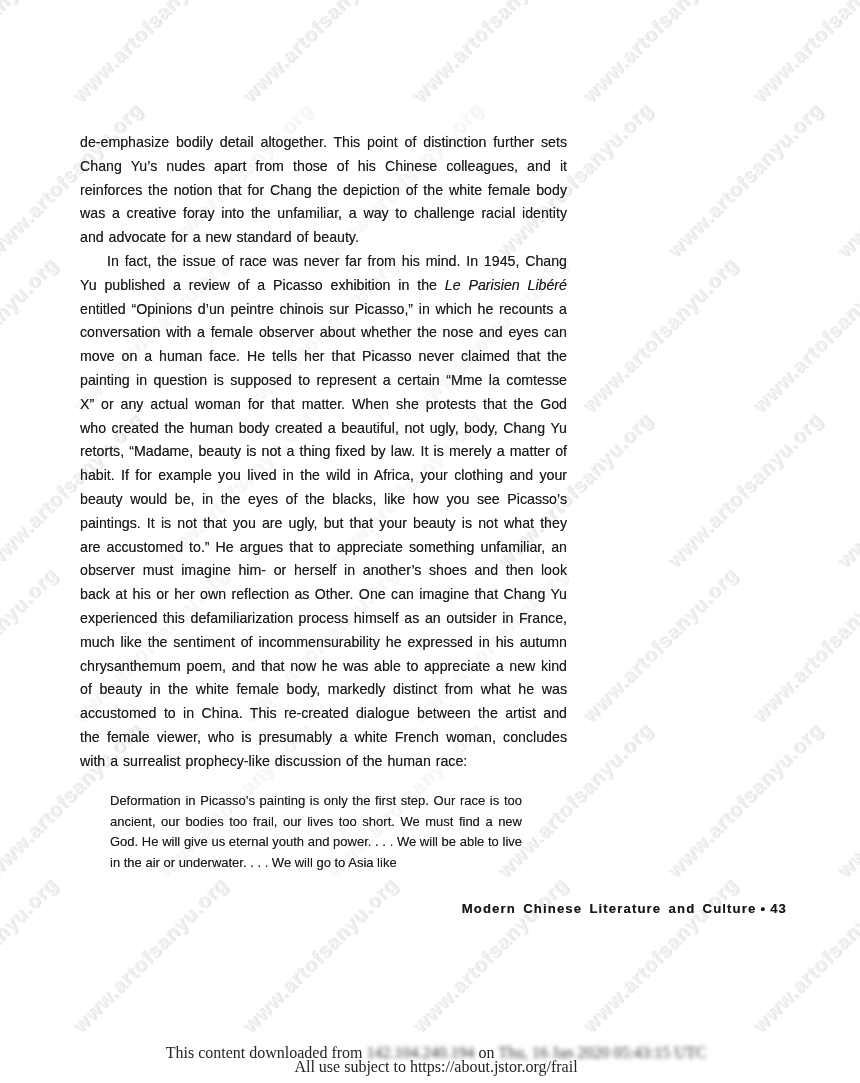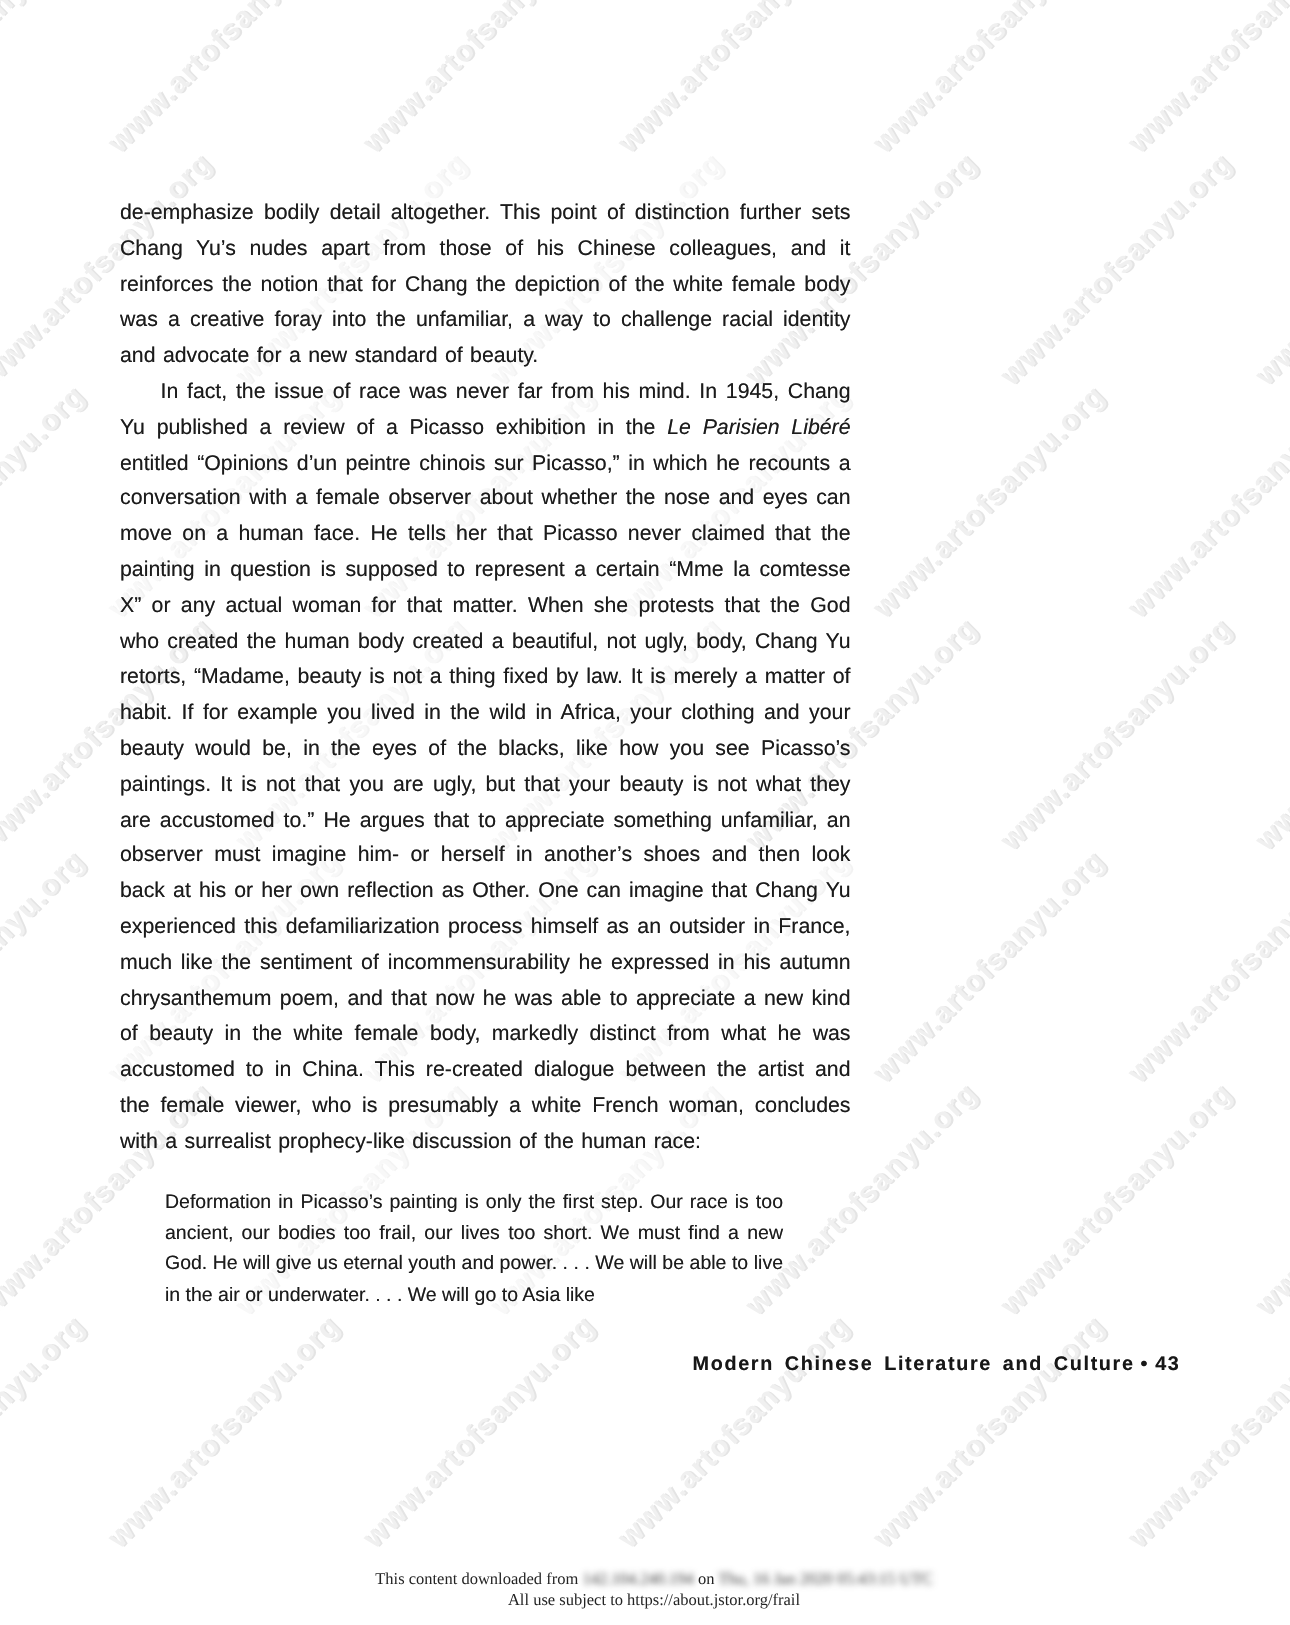--- a/index.html
+++ b/index.html
@@ -63,21 +63,21 @@
     text-shadow: 0 0 0.4px rgba(0,0,0,0.5);
     white-space: nowrap;
   }
   .running-footer .sep { margin: 0 4px; }
 
   .jstor-footer {
     position: absolute;
     top: 1046px; left: 0; width: 100%;
     text-align: center;
     font-family: "Liberation Serif", serif;
-    font-size: 11px;
+    font-size: 16px;
     line-height: 14.2px;
     color: #242424;
   }
   .redacted {
     filter: blur(2px);
     color: #3a3a3a;
   }
 </style>
 </head>
 <body>

